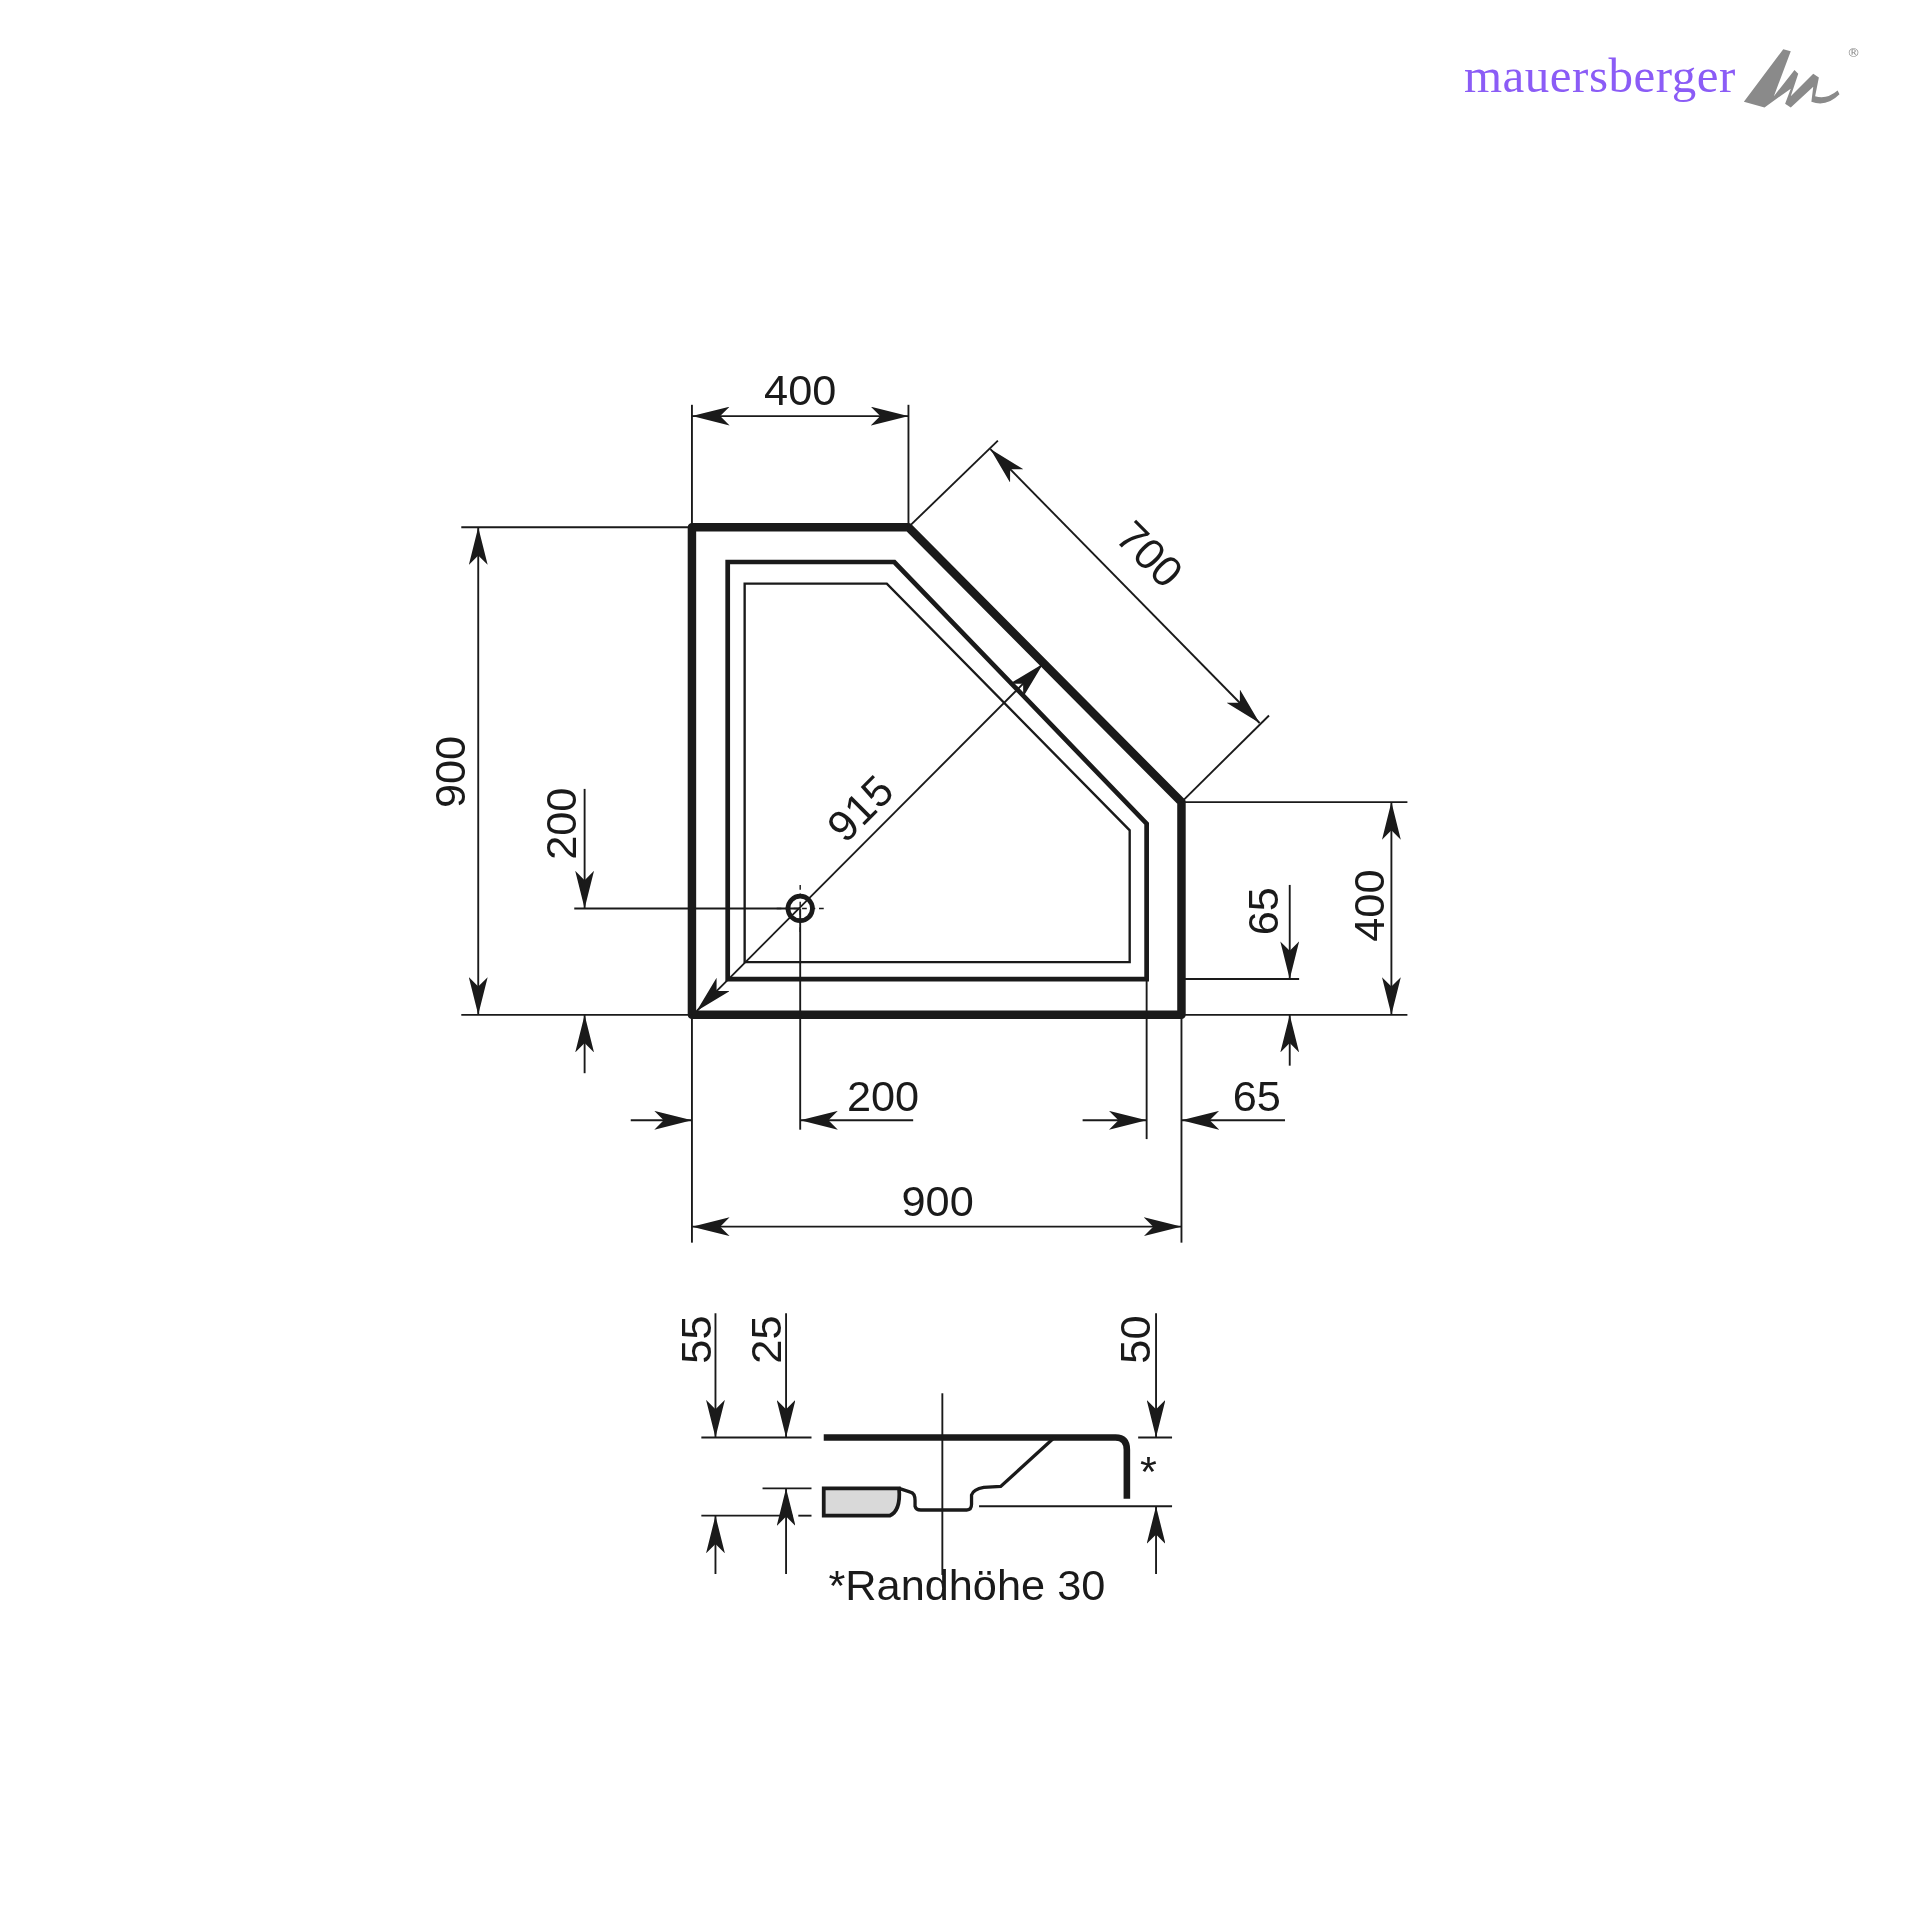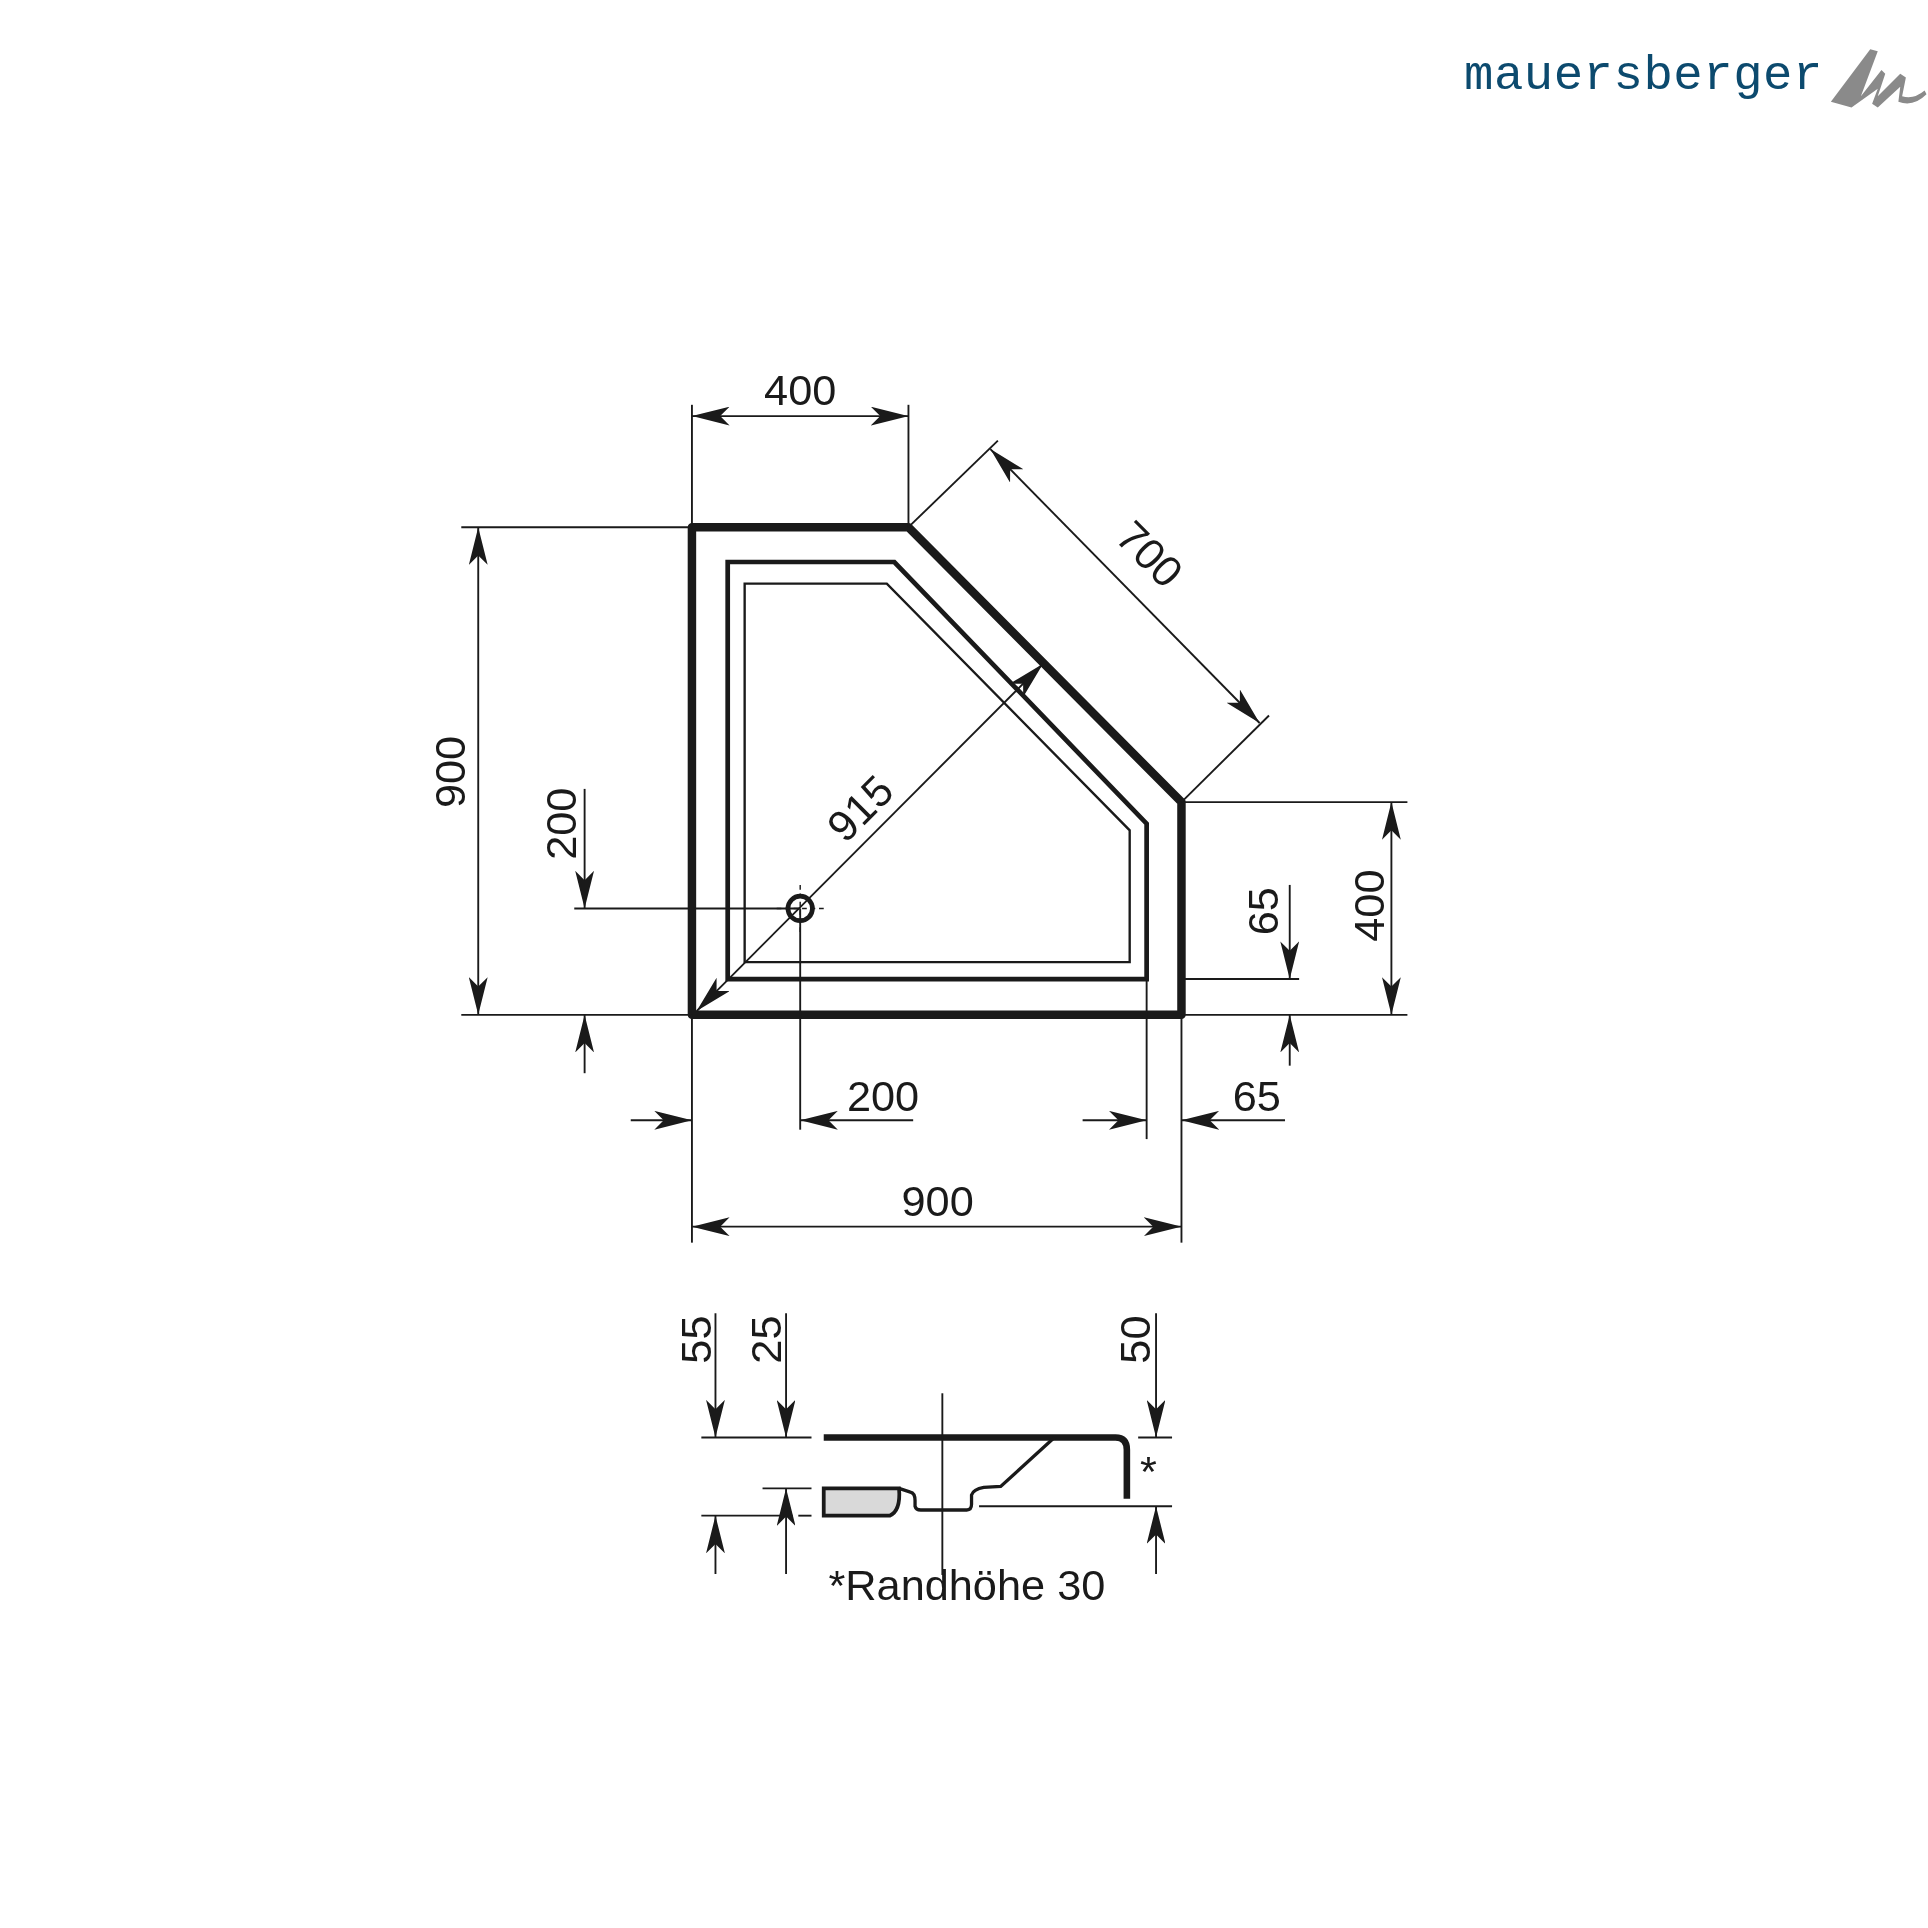--- a/index.html
+++ b/index.html
@@ -1,19 +1,19 @@
 <!DOCTYPE html>
 <html style="font-size:15px"><head>
   <meta charset="utf-8">
   <style>
     html, body { margin: 0; padding: 0; background: #ffffff; }
     body { width: 1928px; height: 1928px; position: relative; overflow: hidden;
            font-family: "Liberation Sans", "DejaVu Sans", sans-serif; }
     .logo { position: absolute; left: 1464px; top: 38px; height: 75px; display: flex; align-items: center; }
-    .logo-text { font-size: 49px; color: #0c4a6e; letter-spacing: 0.5px; font-family: Liberation Mono, monospace; }
+    .logo-text { font-size: 49px; color: #8b5cf6; letter-spacing: 0.5px; font-family: Liberation Serif, serif; }
     svg.drawing { position: absolute; left: 0; top: 0; }
     .dim-text { font-family: "Liberation Sans", "DejaVu Sans", sans-serif; font-size: 46px; fill: #1a1a1a; }
     .note-text { font-family: "Liberation Sans", "DejaVu Sans", sans-serif; font-size: 46px; fill: #1a1a1a; }
   </style>
 </head>
 <body>
 
 <div class="logo">
   <span class="logo-text">mauersberger</span>
   <svg width="132" height="75" viewBox="0 0 140 80">

